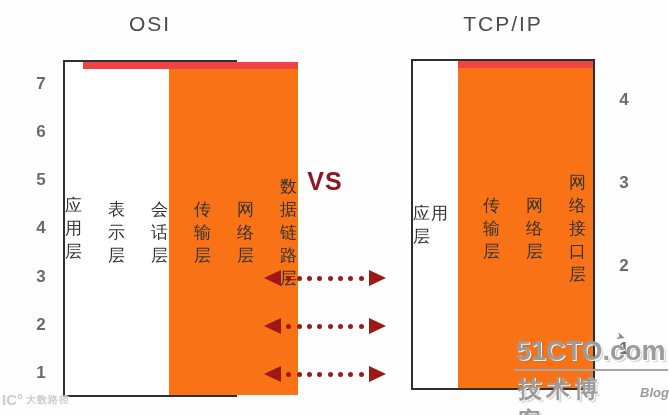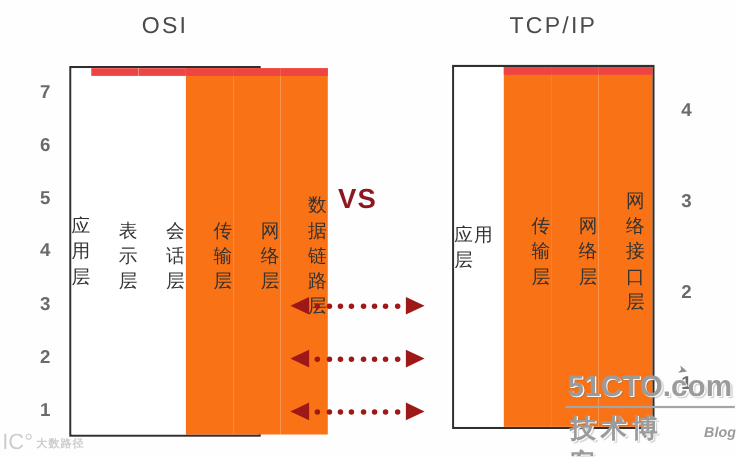--- a/index.html
+++ b/index.html
@@ -49,21 +49,21 @@
   .tri{width:0;height:0;border-top:8px solid transparent;border-bottom:8px solid transparent;}
   .tri-left{border-right:17px solid #9e1818;}
   .tri-right{border-left:17px solid #9e1818;}
   .dots{flex:1;display:flex;align-items:center;justify-content:space-evenly;height:100%;}
   .dot{width:5px;height:5px;border-radius:50%;background:#9e1818;}
 
   .wm-left{
     position:absolute;left:2px;top:391px;display:flex;align-items:center;gap:3px;
     color:#cdcdcd;z-index:5;text-shadow:1px 1px 0 rgba(255,255,255,.8);
   }
-  .wm-left-logo{font-size:20px;font-weight:normal;}
+  .wm-left-logo{font-size:15px;font-weight:bold;}
   .wm-left-text{font-size:10px;font-weight:bold;letter-spacing:1px;}
 
   .wm-right{position:absolute;left:514px;top:336px;z-index:6;color:#9b9b9b;}
   .wm-site{
     font-size:27px;font-weight:bold;letter-spacing:0px;line-height:1;
     text-shadow:1px 1px 0 rgba(255,255,255,.95),2px 2px 1px rgba(110,110,110,.35);
     border-bottom:2px solid #a5a5a5;padding:2px 2px 4px 2px;display:inline-block;text-align:center;
   }
   .wm-arrow{
     position:absolute;left:102px;top:-6px;font-size:11px;color:#8f8f8f;

